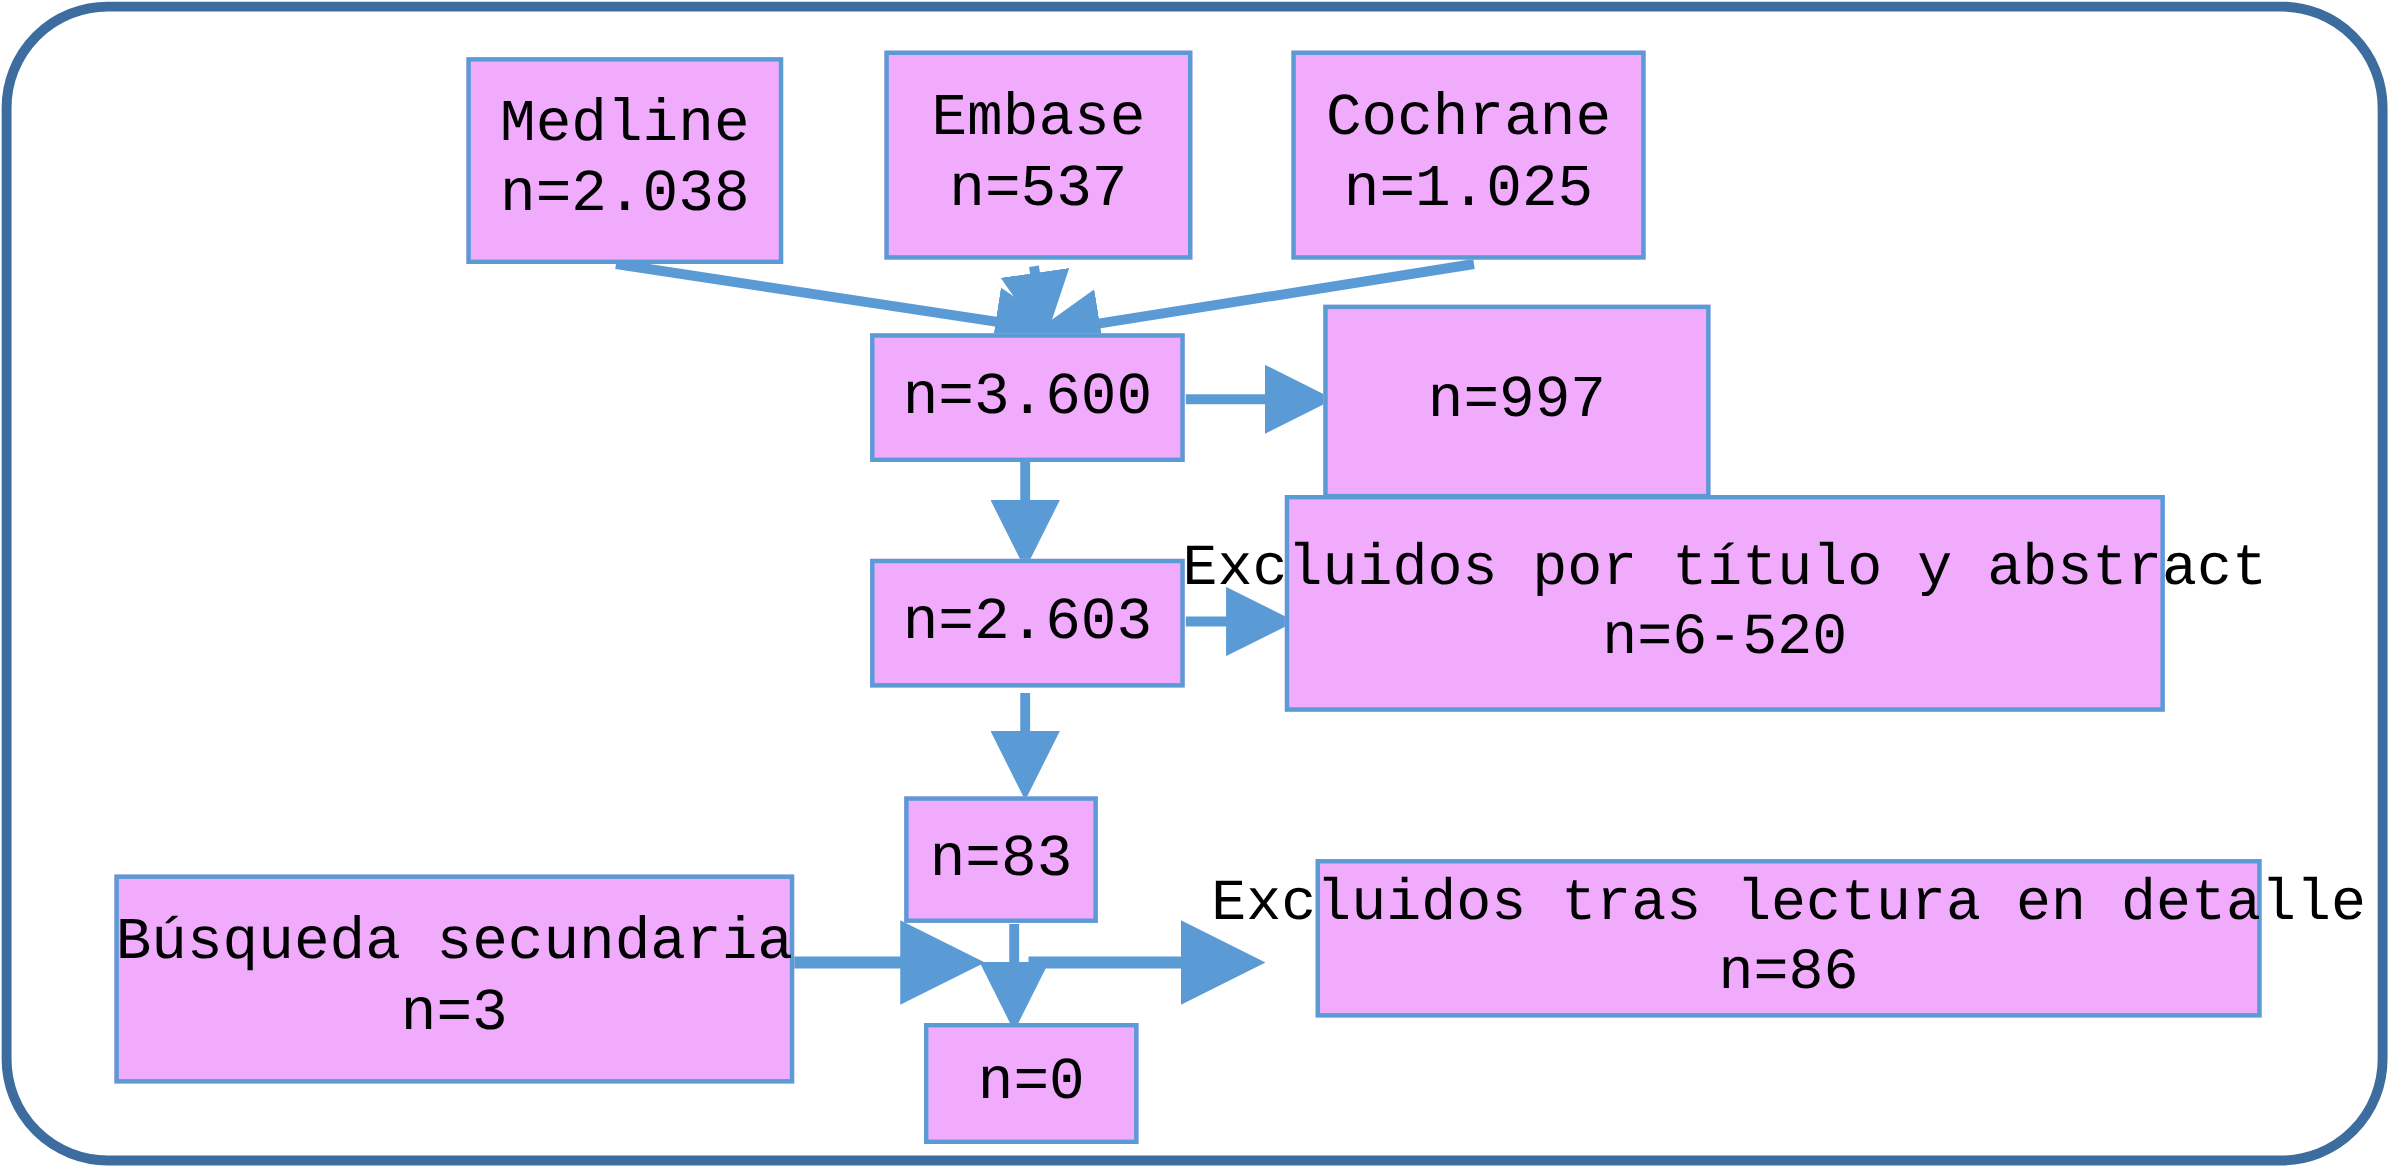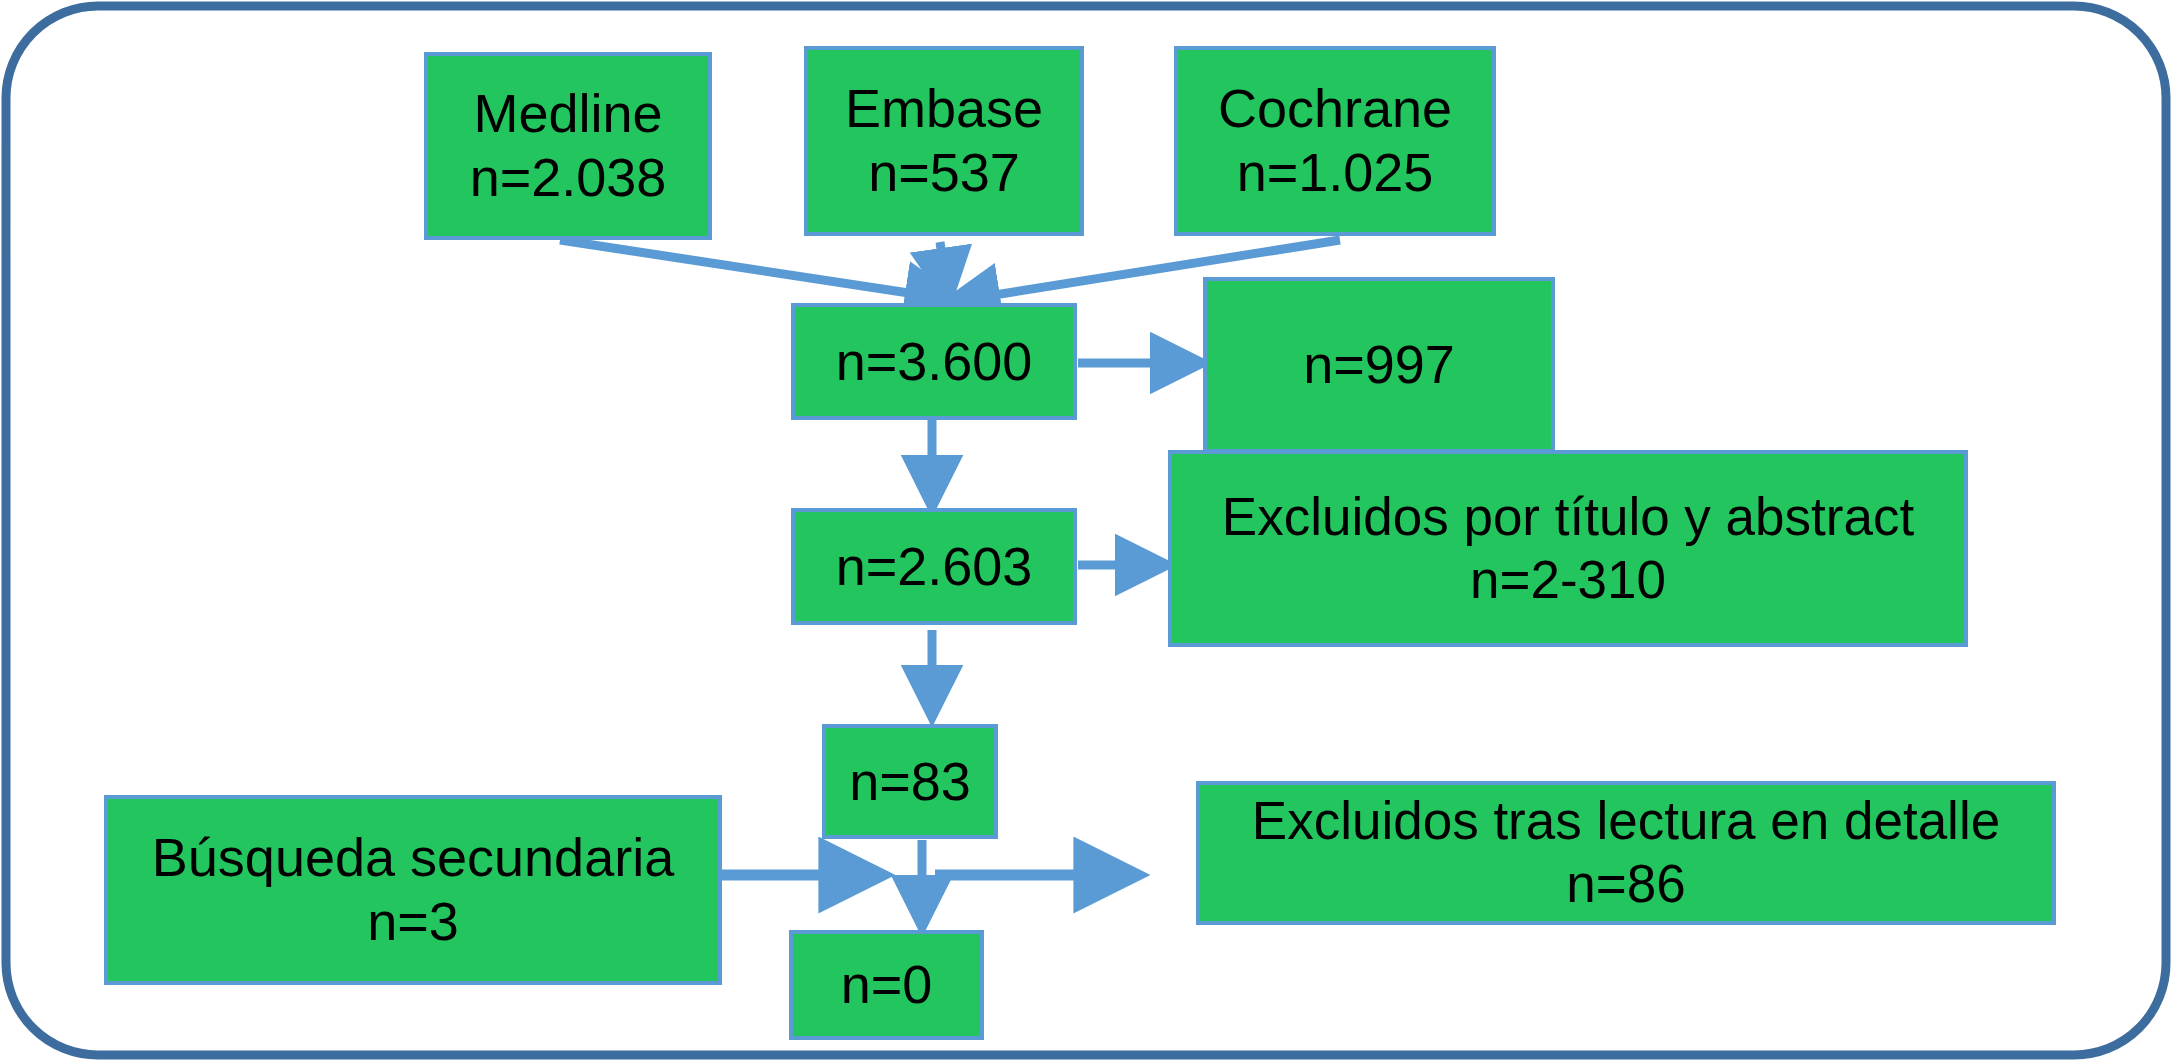--- a/index.html
+++ b/index.html
@@ -19,28 +19,28 @@
   #svg-layer {
     position: absolute;
     left: 0;
     top: 0;
     width: 2172px;
     height: 1061px;
   }
   .node {
     position: absolute;
     box-sizing: border-box;
-    background: #22c55e;
+    background: #f0abfc;
     border: 4px solid #5b9bd5;
     display: flex;
     flex-direction: column;
     align-items: center;
     justify-content: center;
     color: #000000;
-    font-family: Liberation Sans, sans-serif;
+    font-family: Liberation Mono, monospace;
     font-size: 54px;
     line-height: 1.18;
     text-align: center;
     white-space: nowrap;
     z-index: 5;
   }
   .node .line1,
   .node .line2 {
     display: block;
   }
@@ -108,34 +108,34 @@
   <div class="node" style="left:1203px; top:277px; width:352px; height:176px;">
     <span class="line2">n=997</span>
   </div>
 
   <div class="node single" style="left:791px; top:508px; width:286px; height:117px;text-align:center;">
     <span class="line1">n=2.603</span>
   </div>
 
   <div class="node wide" style="left:1168px; top:450px; width:800px; height:197px;">
     <span class="line1">Excluidos por título y abstract</span>
-    <span class="line2">n=2-310</span>
+    <span class="line2">n=6-520</span>
   </div>
 
   <div class="node single" style="left:822px; top:724px; width:176px; height:115px;">
     <span class="line1">n=83</span>
   </div>
 
   <div class="node" style="left:104px; top:795px; width:618px; height:190px;">
     <span class="line1">Búsqueda secundaria</span>
     <span class="line2">n=3</span>
   </div>
 
   <div class="node wide" style="left:1196px; top:781px; width:860px; height:144px;">
     <span class="line1">Excluidos tras lectura en detalle</span>
     <span class="line2">n=86</span>
   </div>
 
-  <div class="node single" style="left:789px; top:930px; width:195px; height:110px;">
+  <div class="node single" style="left:840px; top:930px; width:195px; height:110px;">
     <span class="line1">n=0</span>
   </div>
 
 </div>
 
 </body></html>

